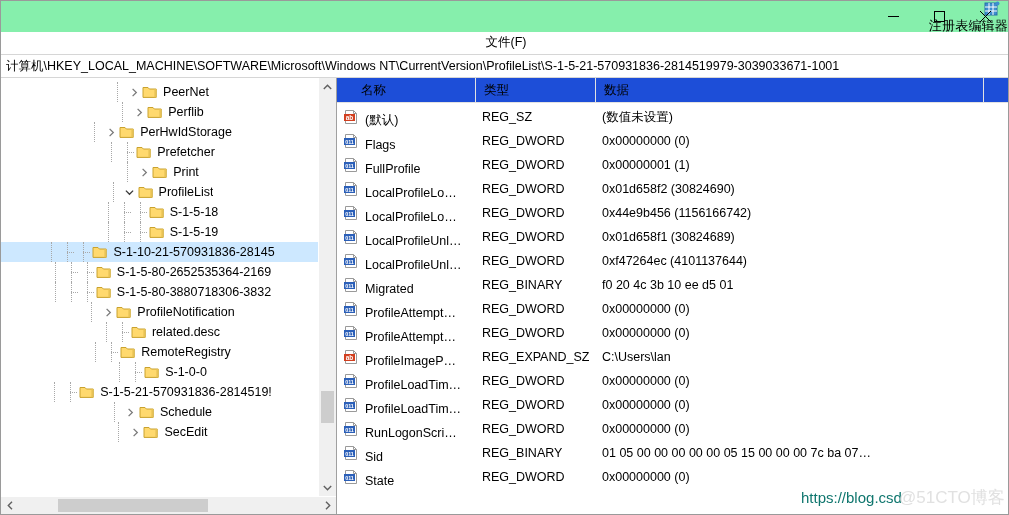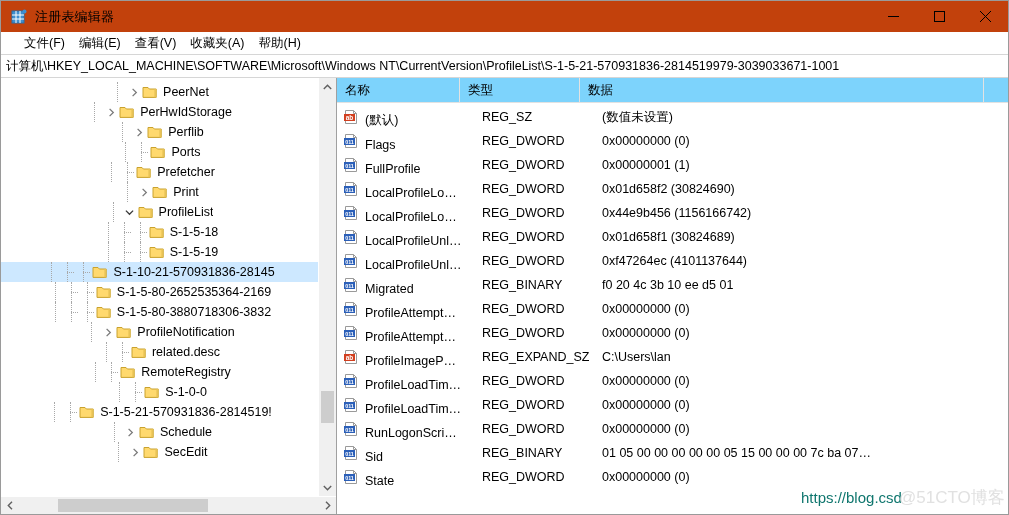--- a/index.html
+++ b/index.html
@@ -28,23 +28,24 @@
     box-sizing: border-box;
     display: flex;
     flex-direction: column;
   }
 
   
   #titlebar {
     height: 31px;
     min-height: 31px;
     display: flex;
-    align-items: center;
-    background: #c2410c;
-    position: relative;
+    align-items: flex-end;
+    background: #86efac;
+    position: relative;
+    flex-direction: column;
   }
   #app-icon {
     width: 16px; height: 16px;
     margin-left: 10px;
     margin-right: 8px;
     position: relative;
     flex: none;
   }
   #title-text {
     font-size: 13px;
@@ -65,23 +66,24 @@
     cursor: default;
   }
   .win-btn svg { display: block; }
 
   
   #menubar {
     height: 22px;
     min-height: 22px;
     display: flex;
     align-items: center;
-    padding-left: 16px;
+    padding-left: 3px;
     background: #ffffff;
     font-size: 12.5px;
+    flex-direction: column;
   }
   .menu-item {
     padding: 2px 7px;
     cursor: default;
     white-space: nowrap;
   }
 
   
   #addressbar {
     height: 22px;
@@ -238,23 +240,24 @@
     flex: 1;
     display: flex;
     flex-direction: column;
     min-width: 0;
     background: #ffffff;
   }
   #values-header {
     height: 24px;
     min-height: 24px;
     display: flex;
-    background: #7dd3fc;
+    background: #1d4ed8;
     border-bottom: 1px solid #e2e2e2;
     font-size: 12.5px;
+    padding-left: 16px;
   }
   .col-head {
     display: flex;
     align-items: center;
     padding-left: 8px;
     border-right: 1px solid #e2e2e2;
     box-sizing: border-box;
     cursor: default;
     overflow: hidden;
     white-space: nowrap;
@@ -395,47 +398,36 @@
                 <svg width="9" height="9" viewBox="0 0 9 9">
                   <polyline points="2.6,0.9 6.3,4.5 2.6,8.1" fill="none" stroke="#7a7a7a" stroke-width="1.3"></polyline>
                 </svg>
               </div>
               <div class="folder">
                 <svg width="16" height="14" viewBox="0 0 16 14">
                   <path d="M1 2.5 H6 L7.4 4 H14.2 V12.4 H1 Z" fill="#ffd96e" stroke="#c9a22e" stroke-width="1"></path>
                   <path d="M12.4 4 V12.4 H14.2 V4 Z" fill="#e8c254"></path>
                 </svg>
               </div>
-              <span class="tree-label">PerHwIdStorage</span>
+              <span class="tree-label">Perflib</span>
             </div>
             <div class="tree-row">
               <div class="guide"></div>
               <div class="twisty">
                 <svg width="9" height="9" viewBox="0 0 9 9">
                   <polyline points="2.6,0.9 6.3,4.5 2.6,8.1" fill="none" stroke="#7a7a7a" stroke-width="1.3"></polyline>
                 </svg>
               </div>
               <div class="folder">
                 <svg width="16" height="14" viewBox="0 0 16 14">
                   <path d="M1 2.5 H6 L7.4 4 H14.2 V12.4 H1 Z" fill="#ffd96e" stroke="#c9a22e" stroke-width="1"></path>
                   <path d="M12.4 4 V12.4 H14.2 V4 Z" fill="#e8c254"></path>
                 </svg>
               </div>
-              <span class="tree-label">Perflib</span>
-            </div>
-            <div class="tree-row">
-              <div class="guide"></div>
-              <div class="guide dash"></div>
-              <div class="folder">
-                <svg width="16" height="14" viewBox="0 0 16 14">
-                  <path d="M1 2.5 H6 L7.4 4 H14.2 V12.4 H1 Z" fill="#ffd96e" stroke="#c9a22e" stroke-width="1"></path>
-                  <path d="M12.4 4 V12.4 H14.2 V4 Z" fill="#e8c254"></path>
-                </svg>
-              </div>
-              <span class="tree-label">Ports</span>
+              <span class="tree-label">PerHwIdStorage</span>
             </div>
             <div class="tree-row">
               <div class="guide"></div>
               <div class="guide dash"></div>
               <div class="folder">
                 <svg width="16" height="14" viewBox="0 0 16 14">
                   <path d="M1 2.5 H6 L7.4 4 H14.2 V12.4 H1 Z" fill="#ffd96e" stroke="#c9a22e" stroke-width="1"></path>
                   <path d="M12.4 4 V12.4 H14.2 V4 Z" fill="#e8c254"></path>
                 </svg>
               </div>

